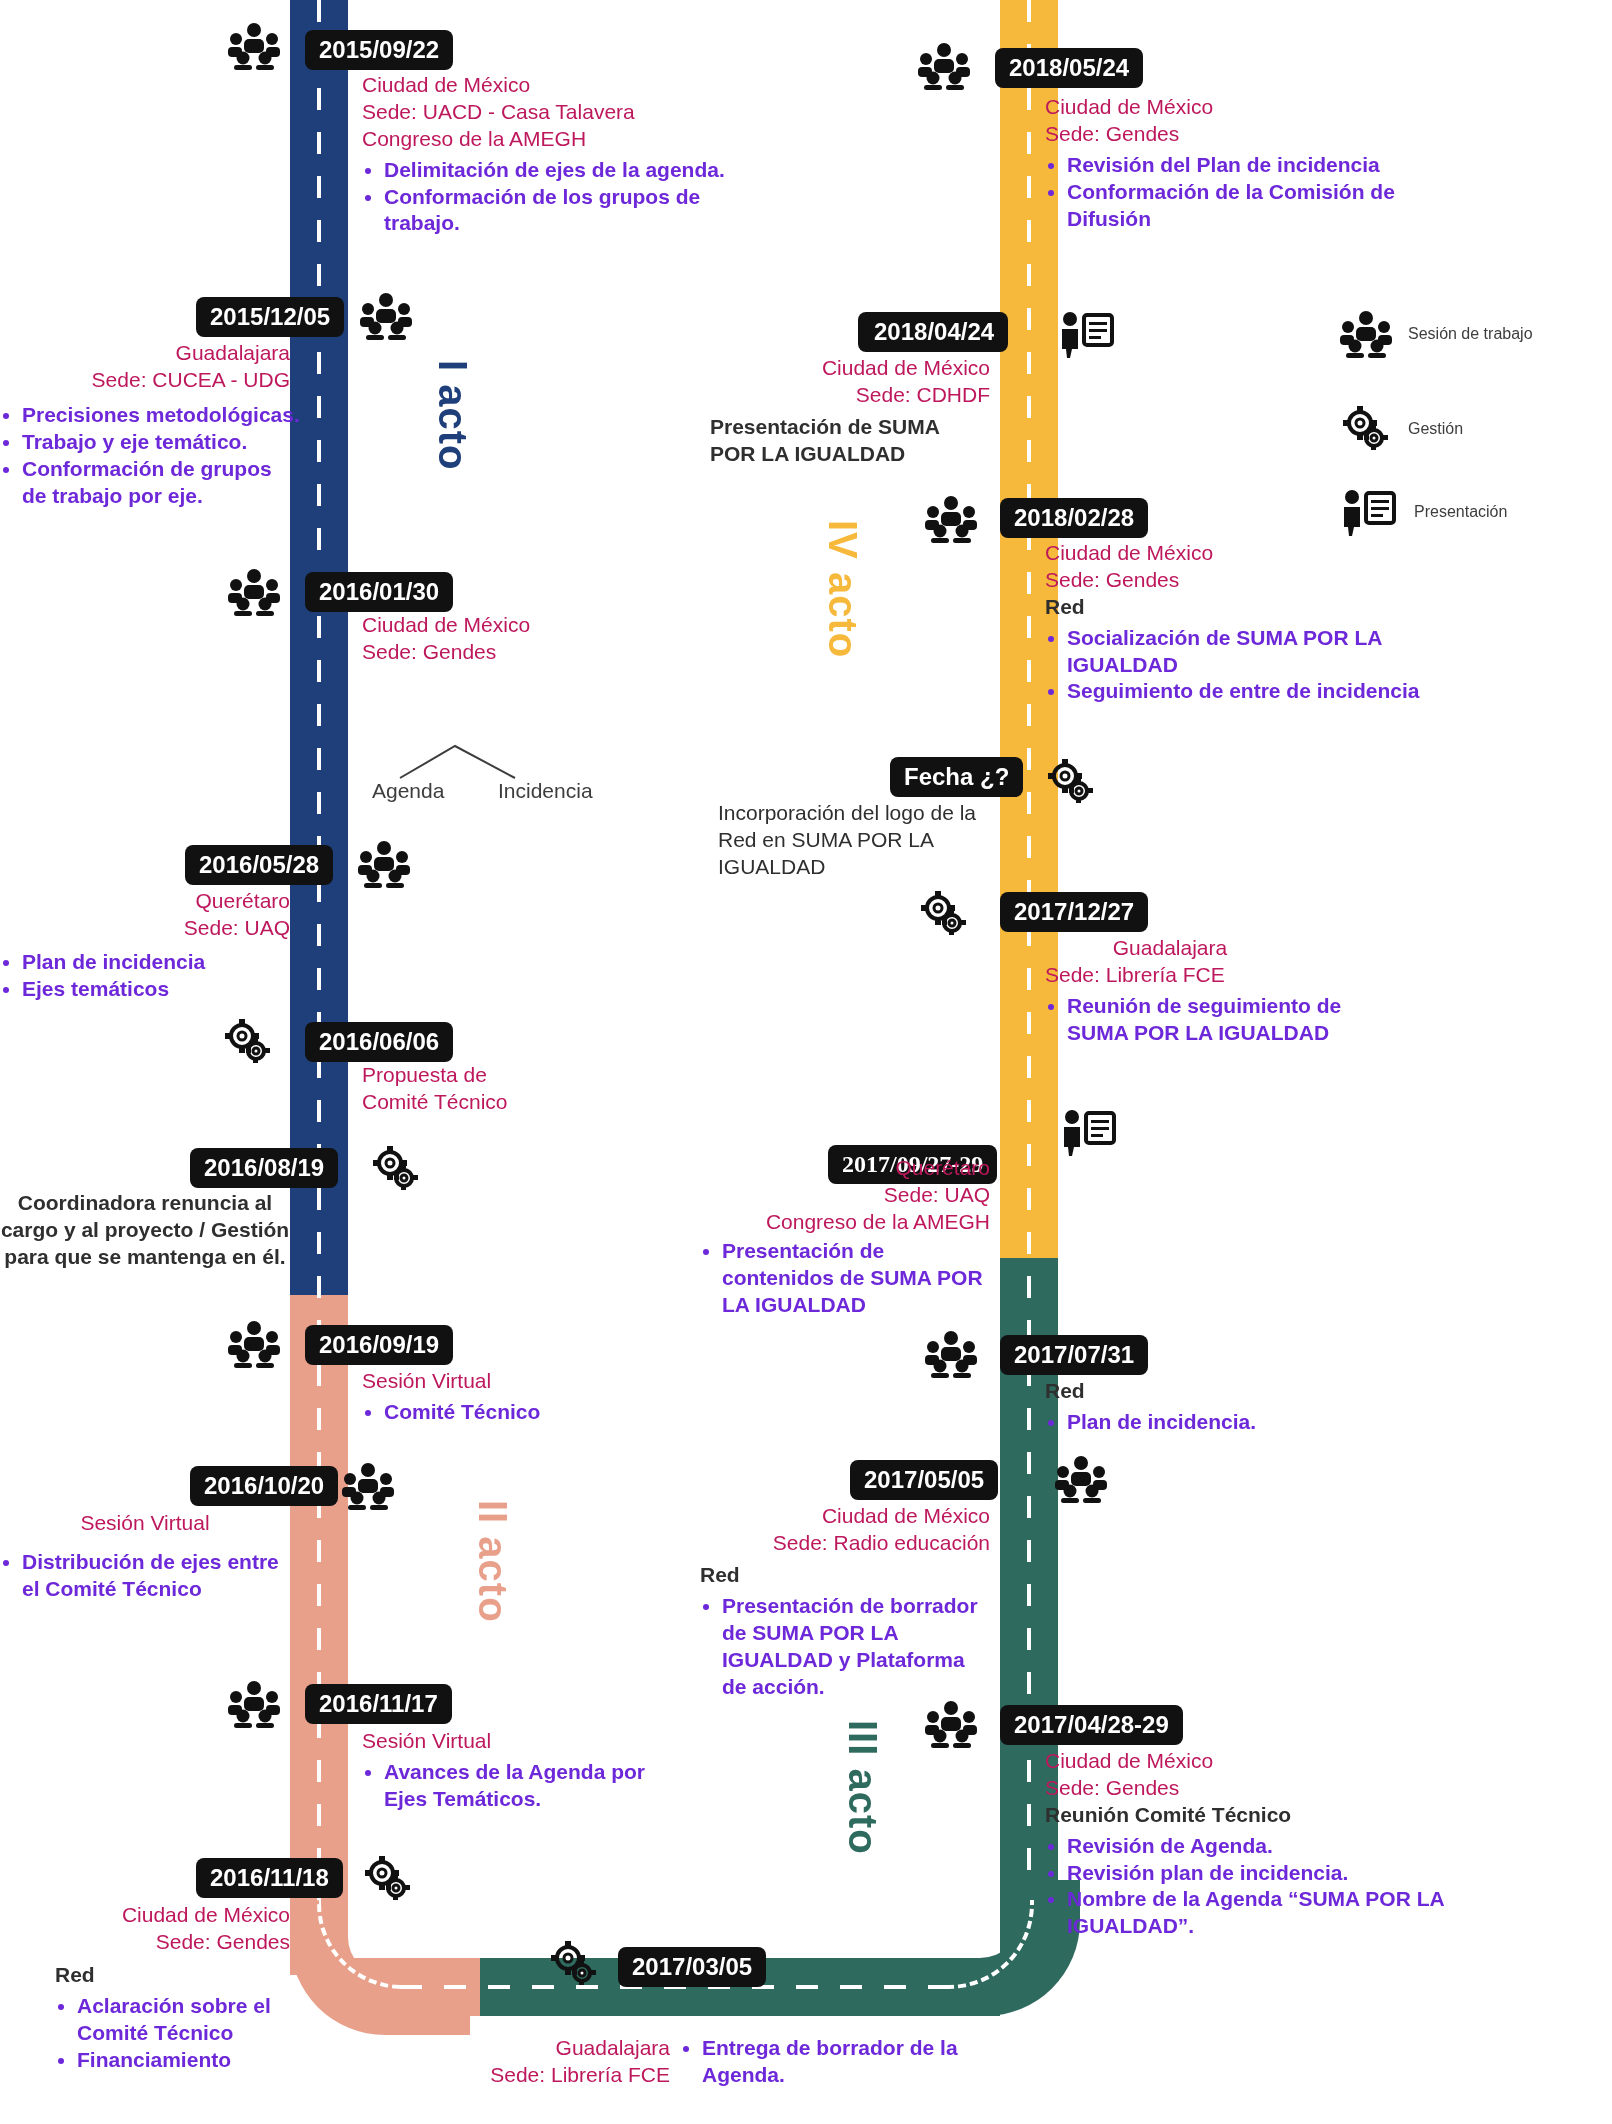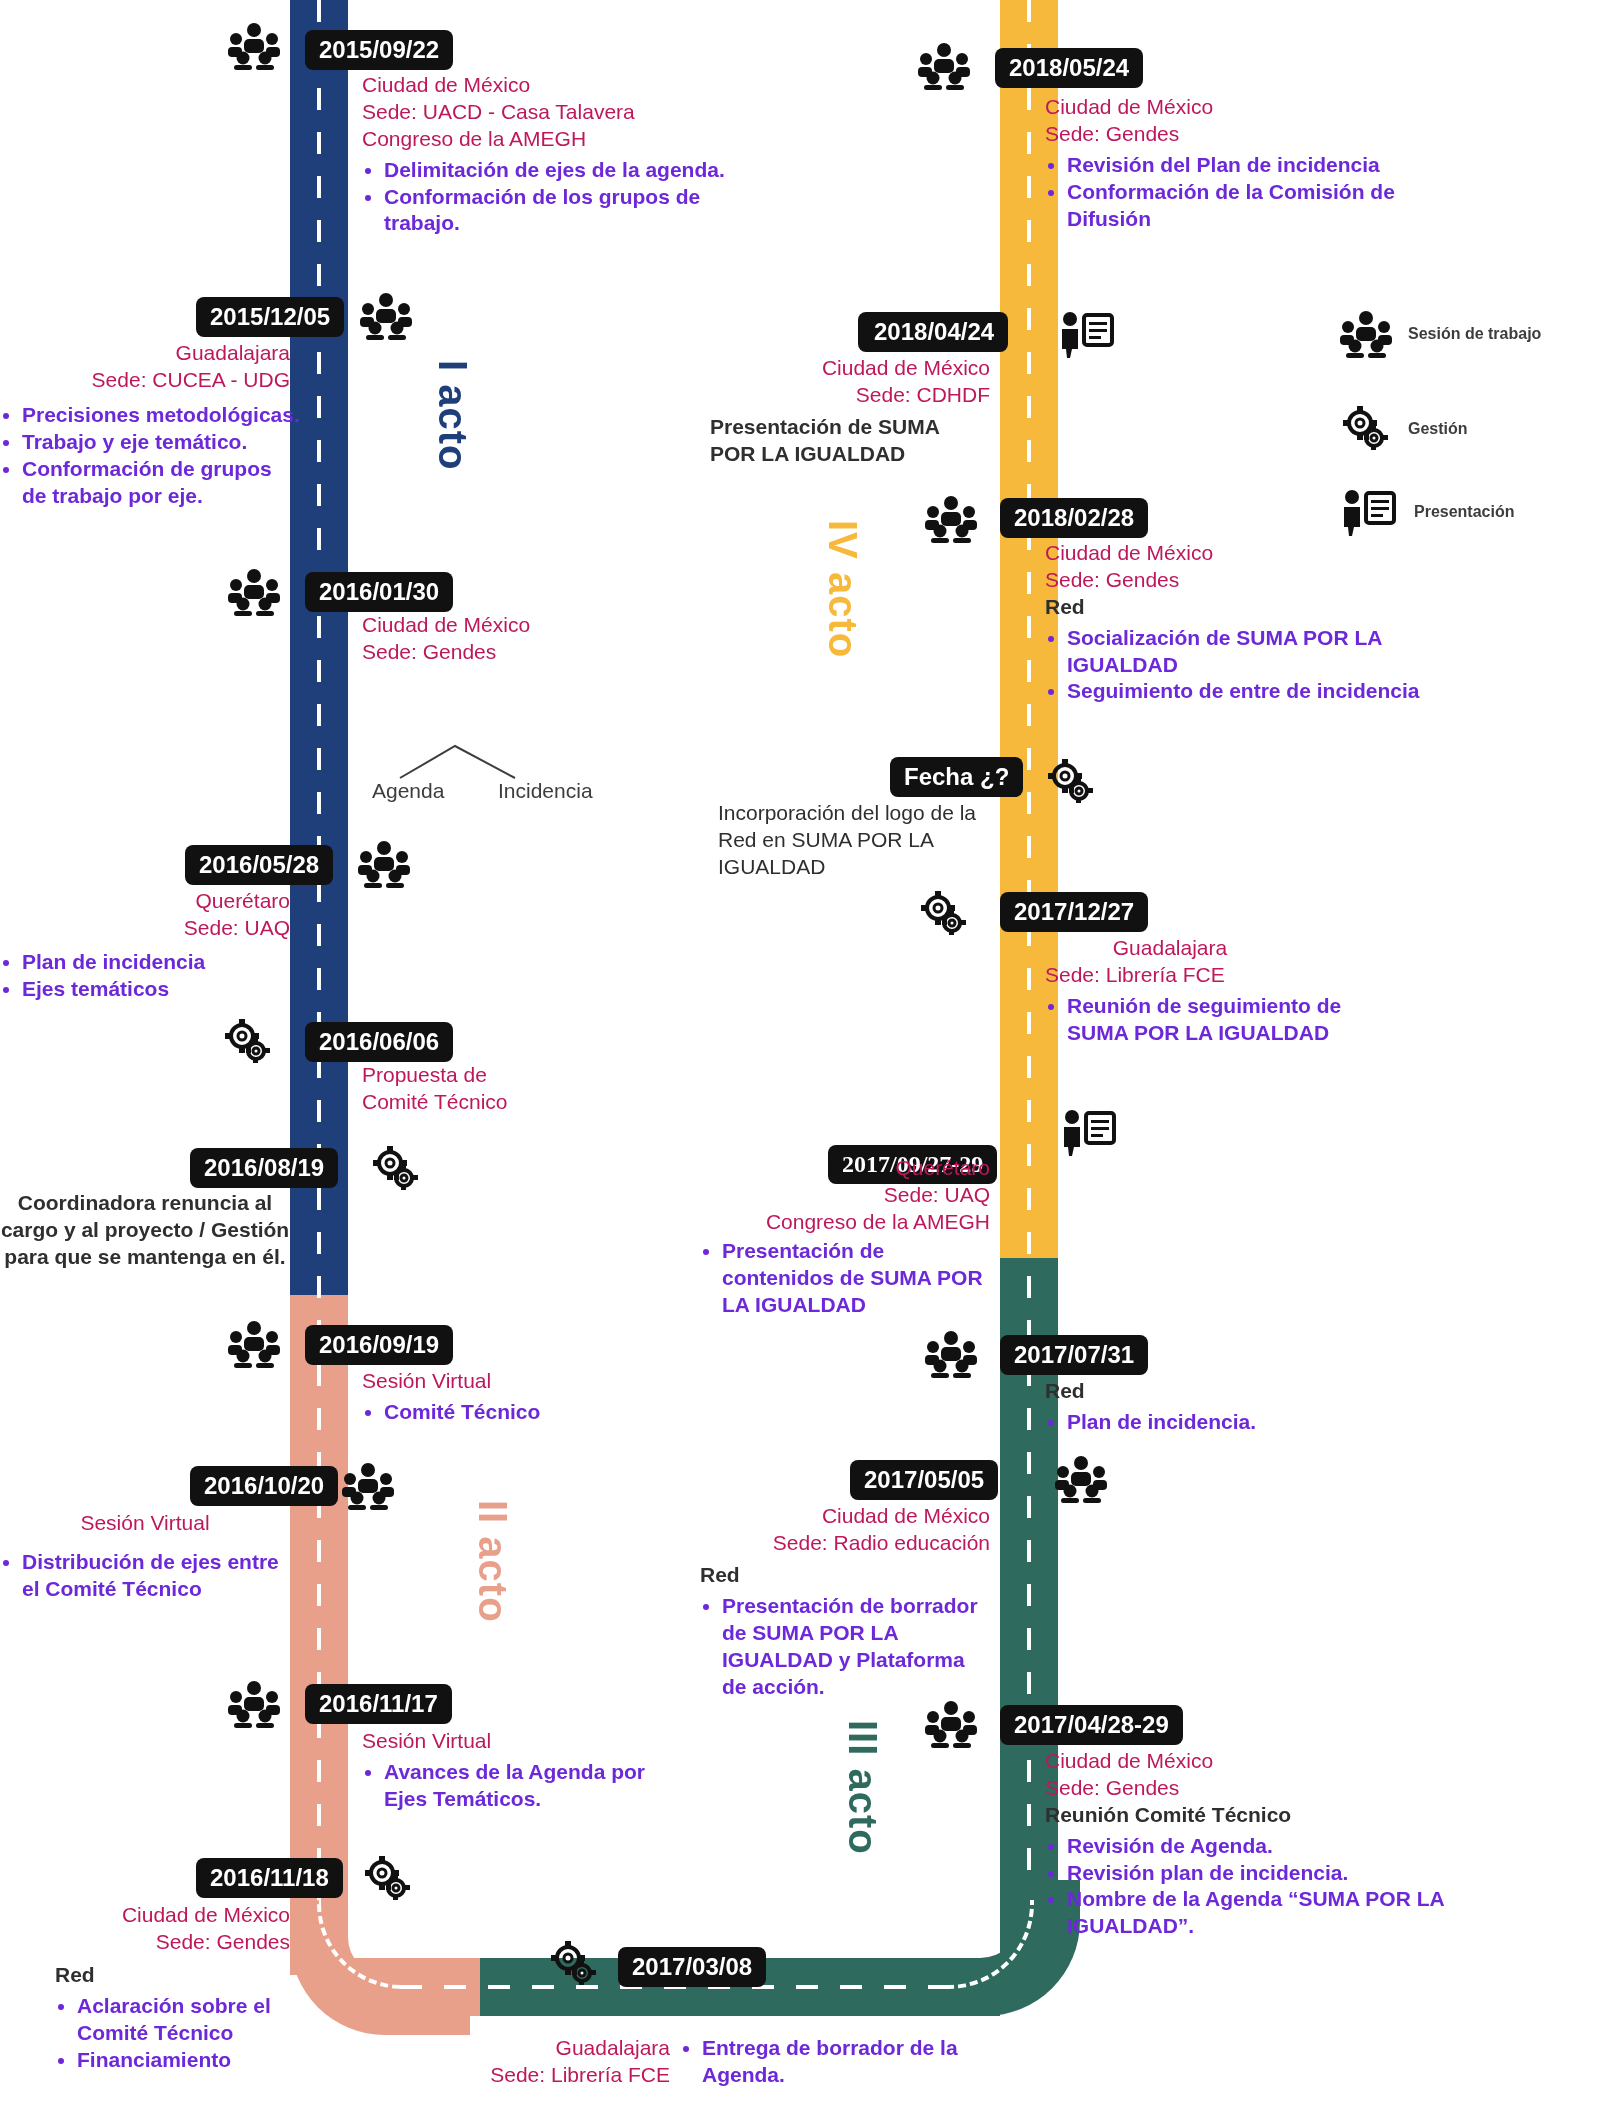--- a/index.html
+++ b/index.html
@@ -46,21 +46,21 @@
   .blk{position:absolute;font-size:21px;line-height:1.28;color:#3d3d3d;}
   .blk .hdr{color:#be185d;}
   .blk b,.blk .bold{font-weight:bold;color:#2f2f2f;}
   .blk ul{margin:4px 0 0 0;padding-left:22px;}
   .blk li{margin:0 0;font-weight:bold;color:#6d28d9;}
   .ta-r{text-align:right;}
   .ta-c{text-align:center;}
 
   
   .icon{position:absolute;}
-  .legend-item{position:absolute;display:flex;align-items:center;gap:16px;font-weight:bold;}
+  .legend-item{position:absolute;display:flex;align-items:center;gap:16px;}
   .legend-item span{line-height:1.2;}
   svg{display:block;}
   .branch{position:absolute;}
 </style>
 </head>
 <body>
 
 <div class="road" id="road-left-blue"></div>
 <div class="road" id="road-left-peach"></div>
 <div class="road" id="road-left-peach-curve"></div>
@@ -409,21 +409,21 @@
         <rect x="17" y="29" width="6" height="6"></rect>
         <rect x="3" y="15" width="6" height="6"></rect>
         <rect x="31" y="15" width="6" height="6"></rect>
         <rect x="31" y="21" width="5" height="5"></rect>
         <rect x="31" y="40" width="5" height="5"></rect>
         <rect x="24" y="30" width="5" height="5"></rect>
         <rect x="43" y="30" width="5" height="5"></rect>
       </g>
     </svg>
 </span>
-<div class="chip" style="left:618px;top:1947px;">2017/03/08</div>
+<div class="chip" style="left:618px;top:1947px;">2017/03/05</div>
 <div class="blk ta-r" style="left:380px;top:2035px;width:290px;">
   <div class="hdr">Guadalajara</div>
   <div class="hdr">Sede: Librería FCE</div>
 </div>
 <div class="blk" style="left:680px;top:2035px;width:300px;">
   <ul style="margin-top:0;">
       <li>Entrega de borrador de la Agenda.</li>
     </ul>
 </div>
 

